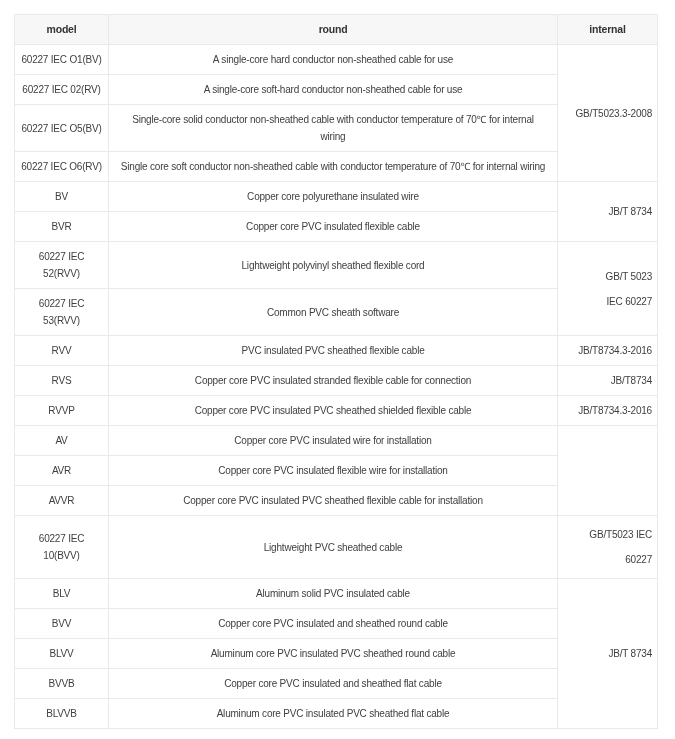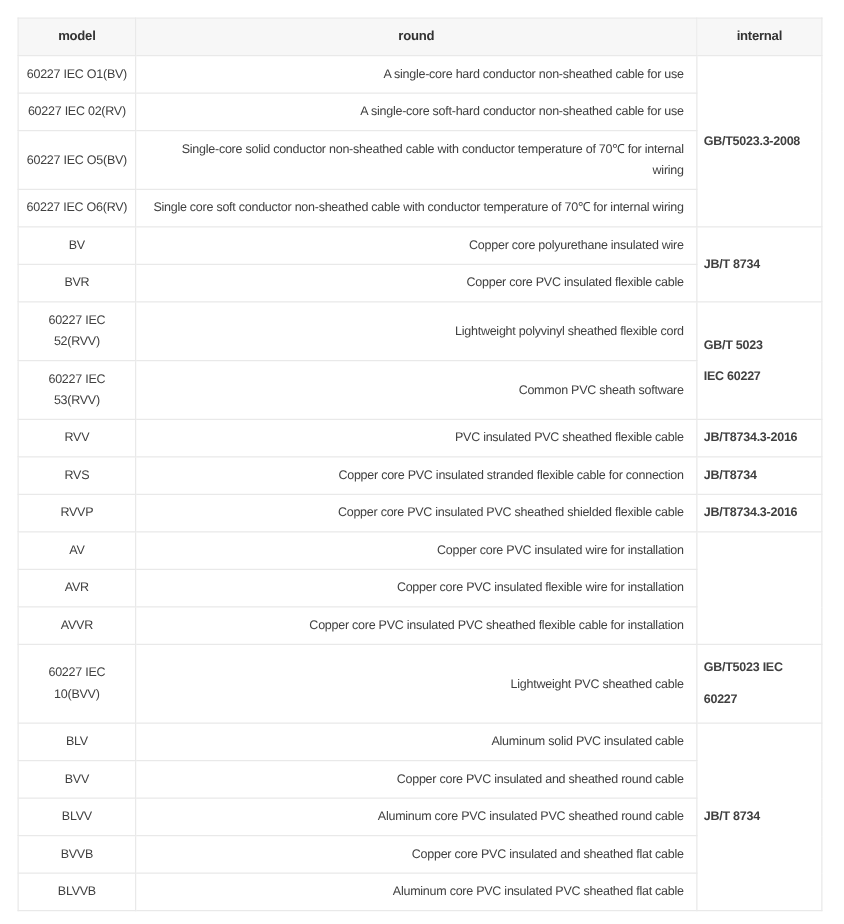--- a/index.html
+++ b/index.html
@@ -40,27 +40,26 @@
     text-align: center;
     padding: 6px 6px;
     height: 29px;
   }
   td.model-cell {
     text-align: center;
     padding: 6px 5px;
     height: 30px;
   }
   td.name-cell {
-    text-align: right;
+    text-align: center;
     padding: 6px 10px;
   }
   td.standard-cell {
-    text-align: left;
+    text-align: right;
     padding: 6px 5px;
-    font-weight: bold;
   }
   td.standard-cell.loose { line-height: 25px; }
 </style>
 </head>
 <body>
 
 <div class="page">
   <table class="cables">
     <colgroup>
       <col class="c-model">

